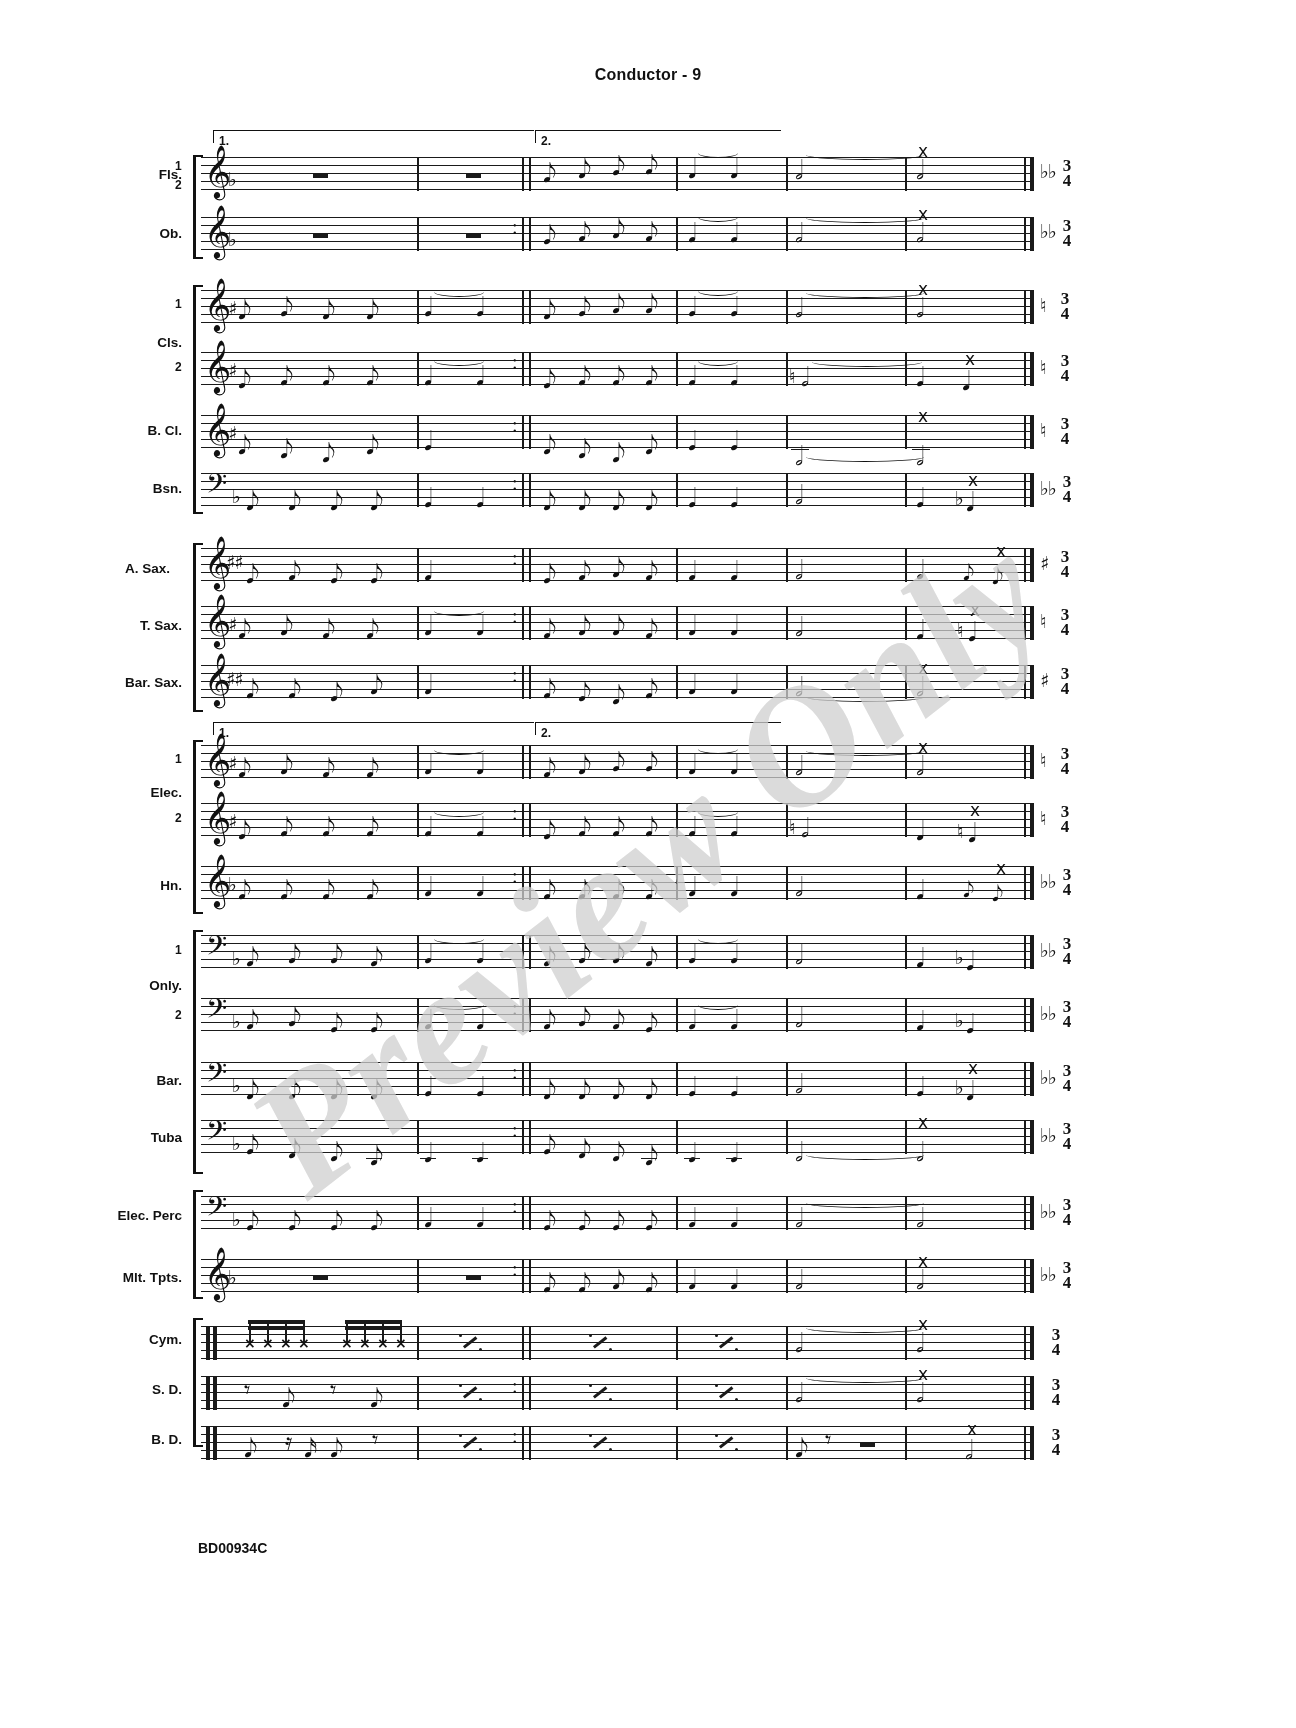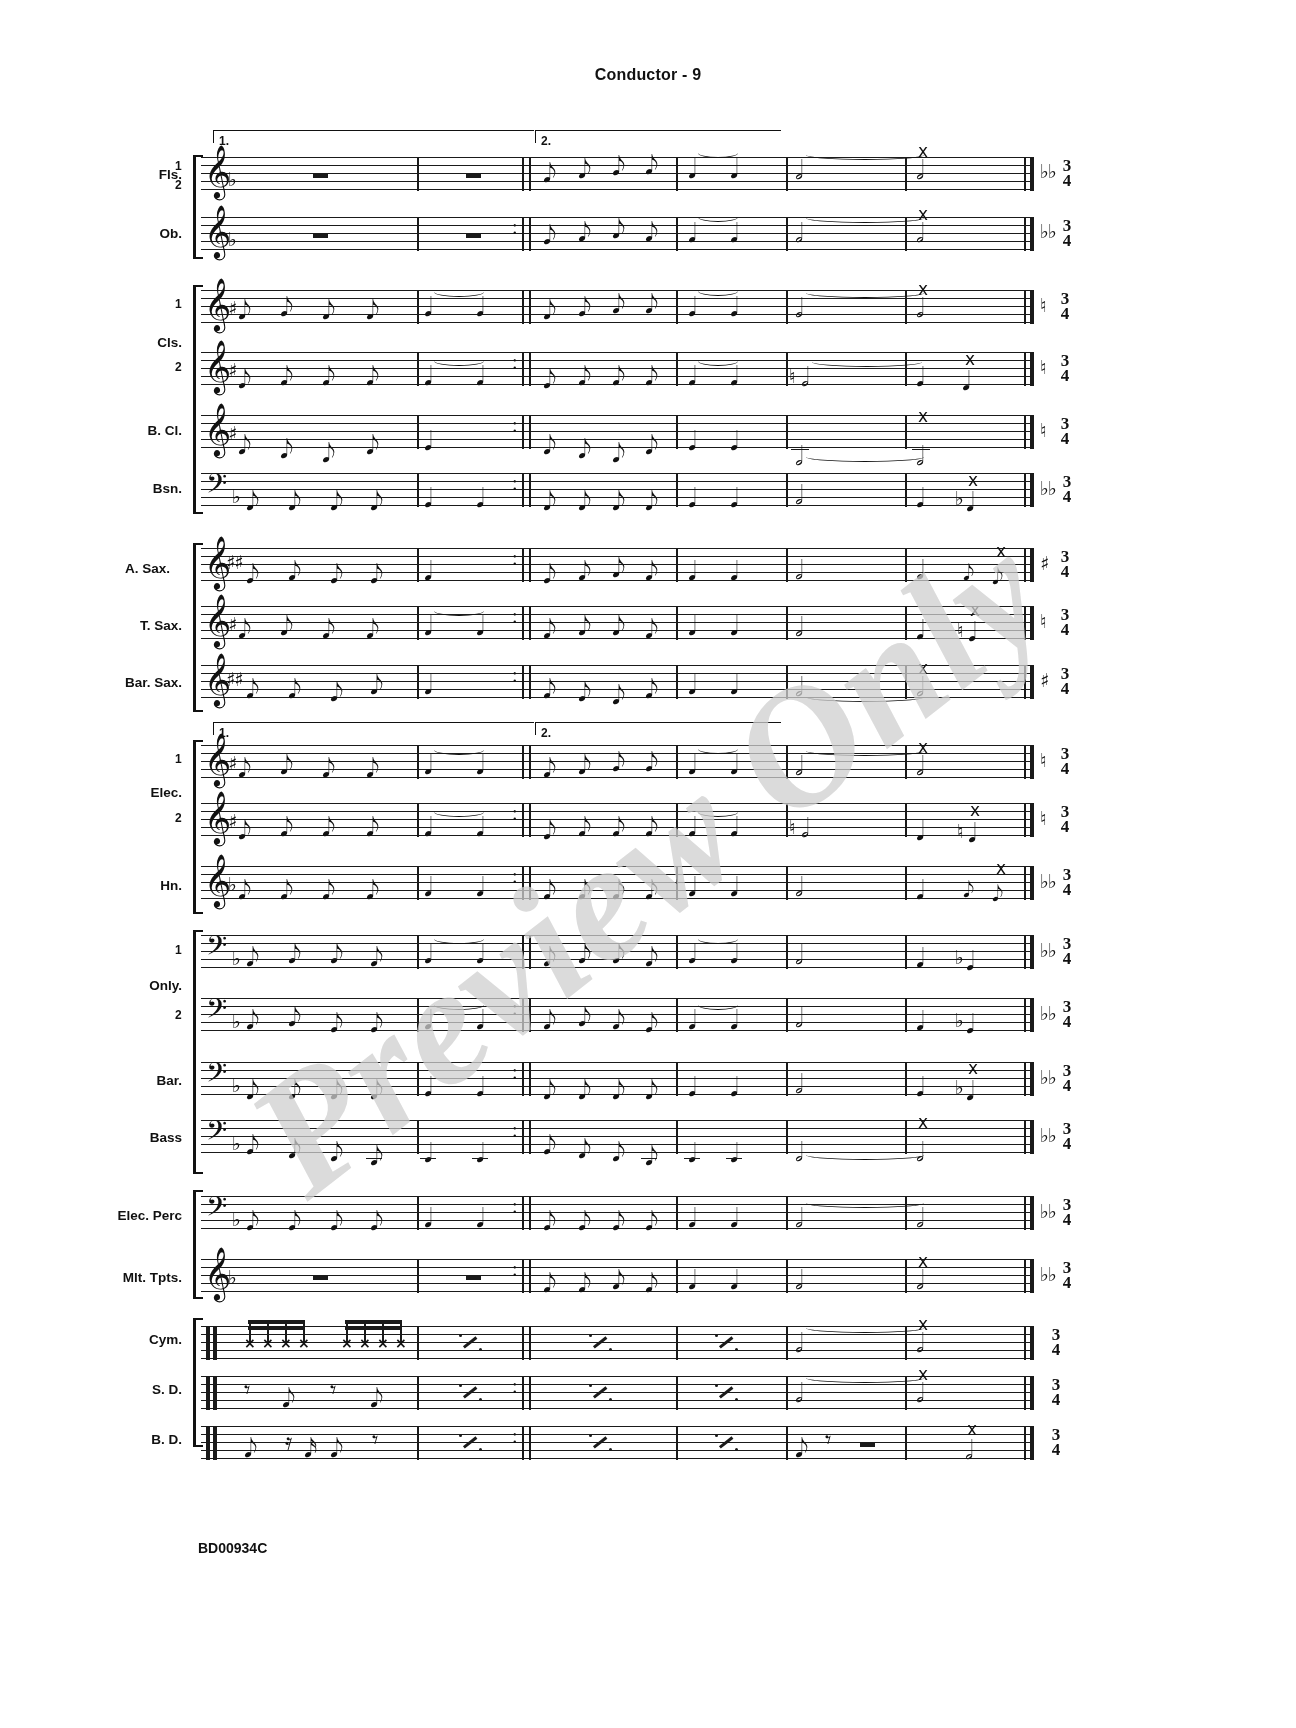--- a/index.html
+++ b/index.html
@@ -888,21 +888,21 @@
   <div class="barline" style="left:786px; top:1062px; height:34px;"></div>
   <div class="barline" style="left:905px; top:1062px; height:34px;"></div>
   <div class="barline" style="left:1024px; top:1062px; height:34px;"></div>
   <div class="barline thick" style="left:1030px; top:1062px; height:34px;"></div>
   <div class="keysig" style="left:1040px; top:1066px;">♭♭</div>
   <div class="timesig" style="left:1059px; top:1063px; width:16px;">
     <div>3</div>
     <div>4</div>
   </div>
 
-  <div class="instr-label" style="left:112px; top:1130px; width:70px;">Bass</div>
+  <div class="instr-label" style="left:112px; top:1130px; width:70px;">Tuba</div>
   <div class="staff" style="left:201px; top:1120px; width:832px;">
     <div class="line l0"></div>
       <div class="line l1"></div>
       <div class="line l2"></div>
       <div class="line l3"></div>
       <div class="line l4"></div>
   </div>
   <div class="clef bass" style="left:206px; top:1117px;">𝄢</div>
   <div class="keysig" style="left:232px; top:1132px;">♭</div>
   <div class="note" style="left:246px; top:1132px;">𝅘𝅥𝅮</div>

